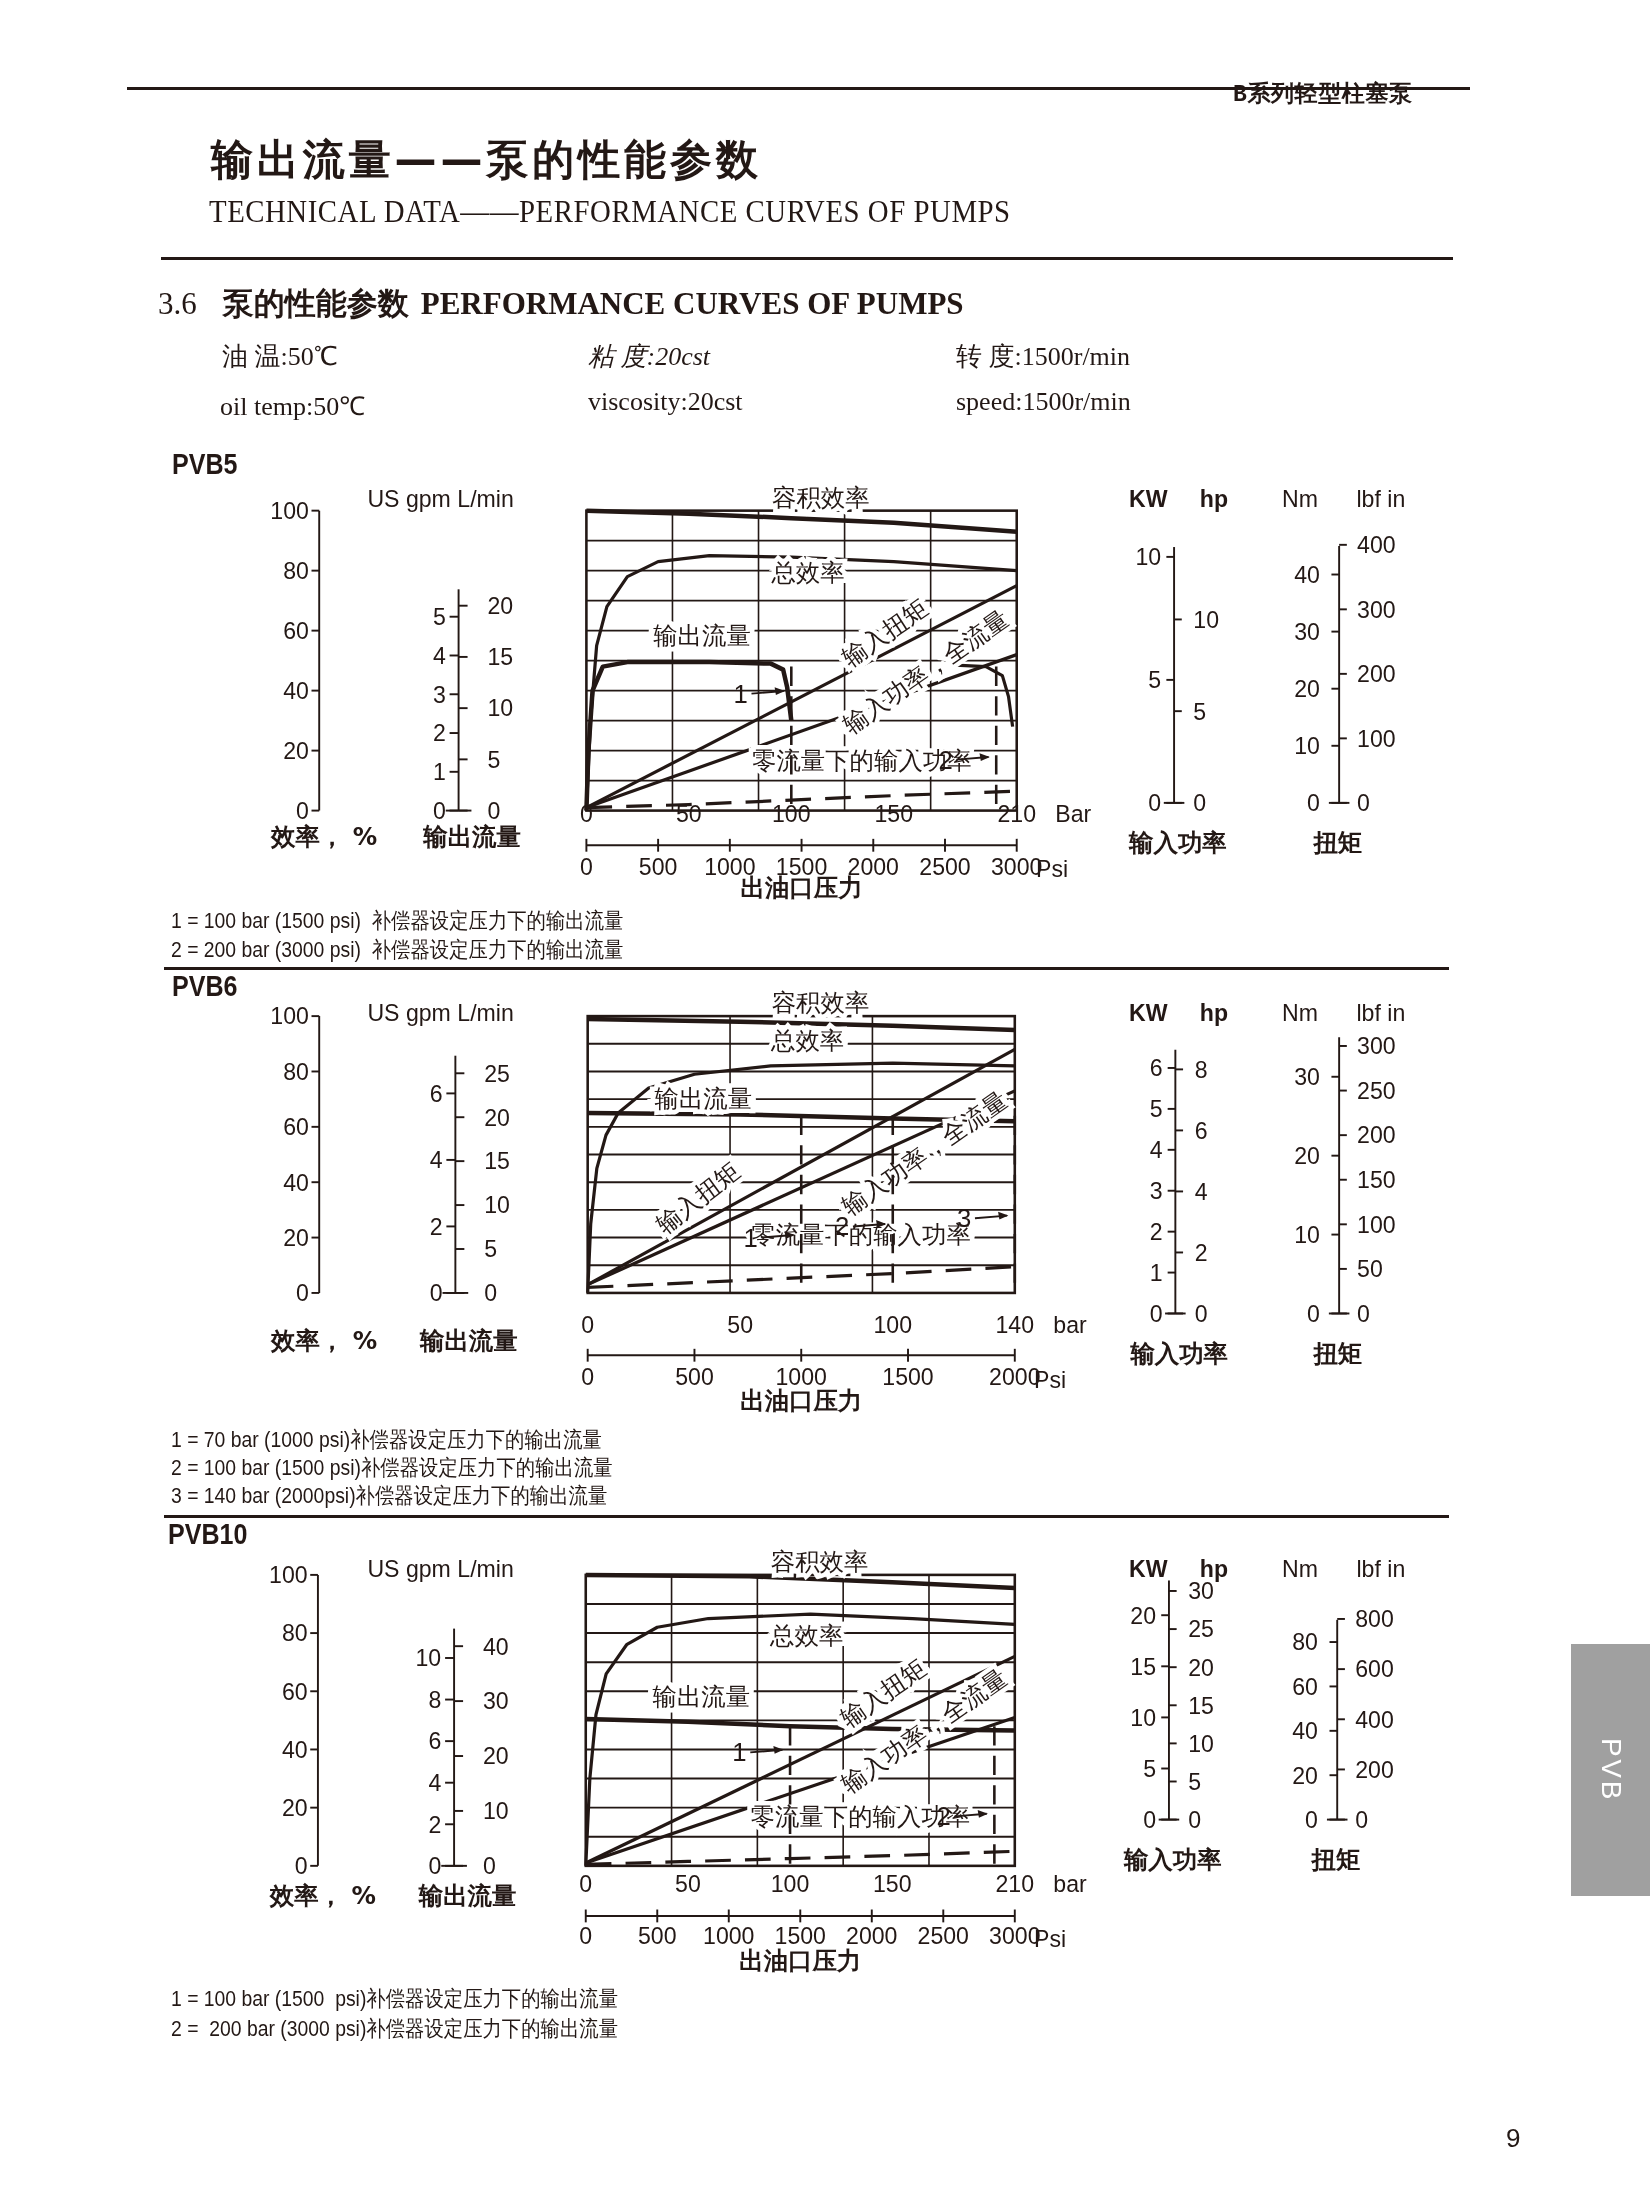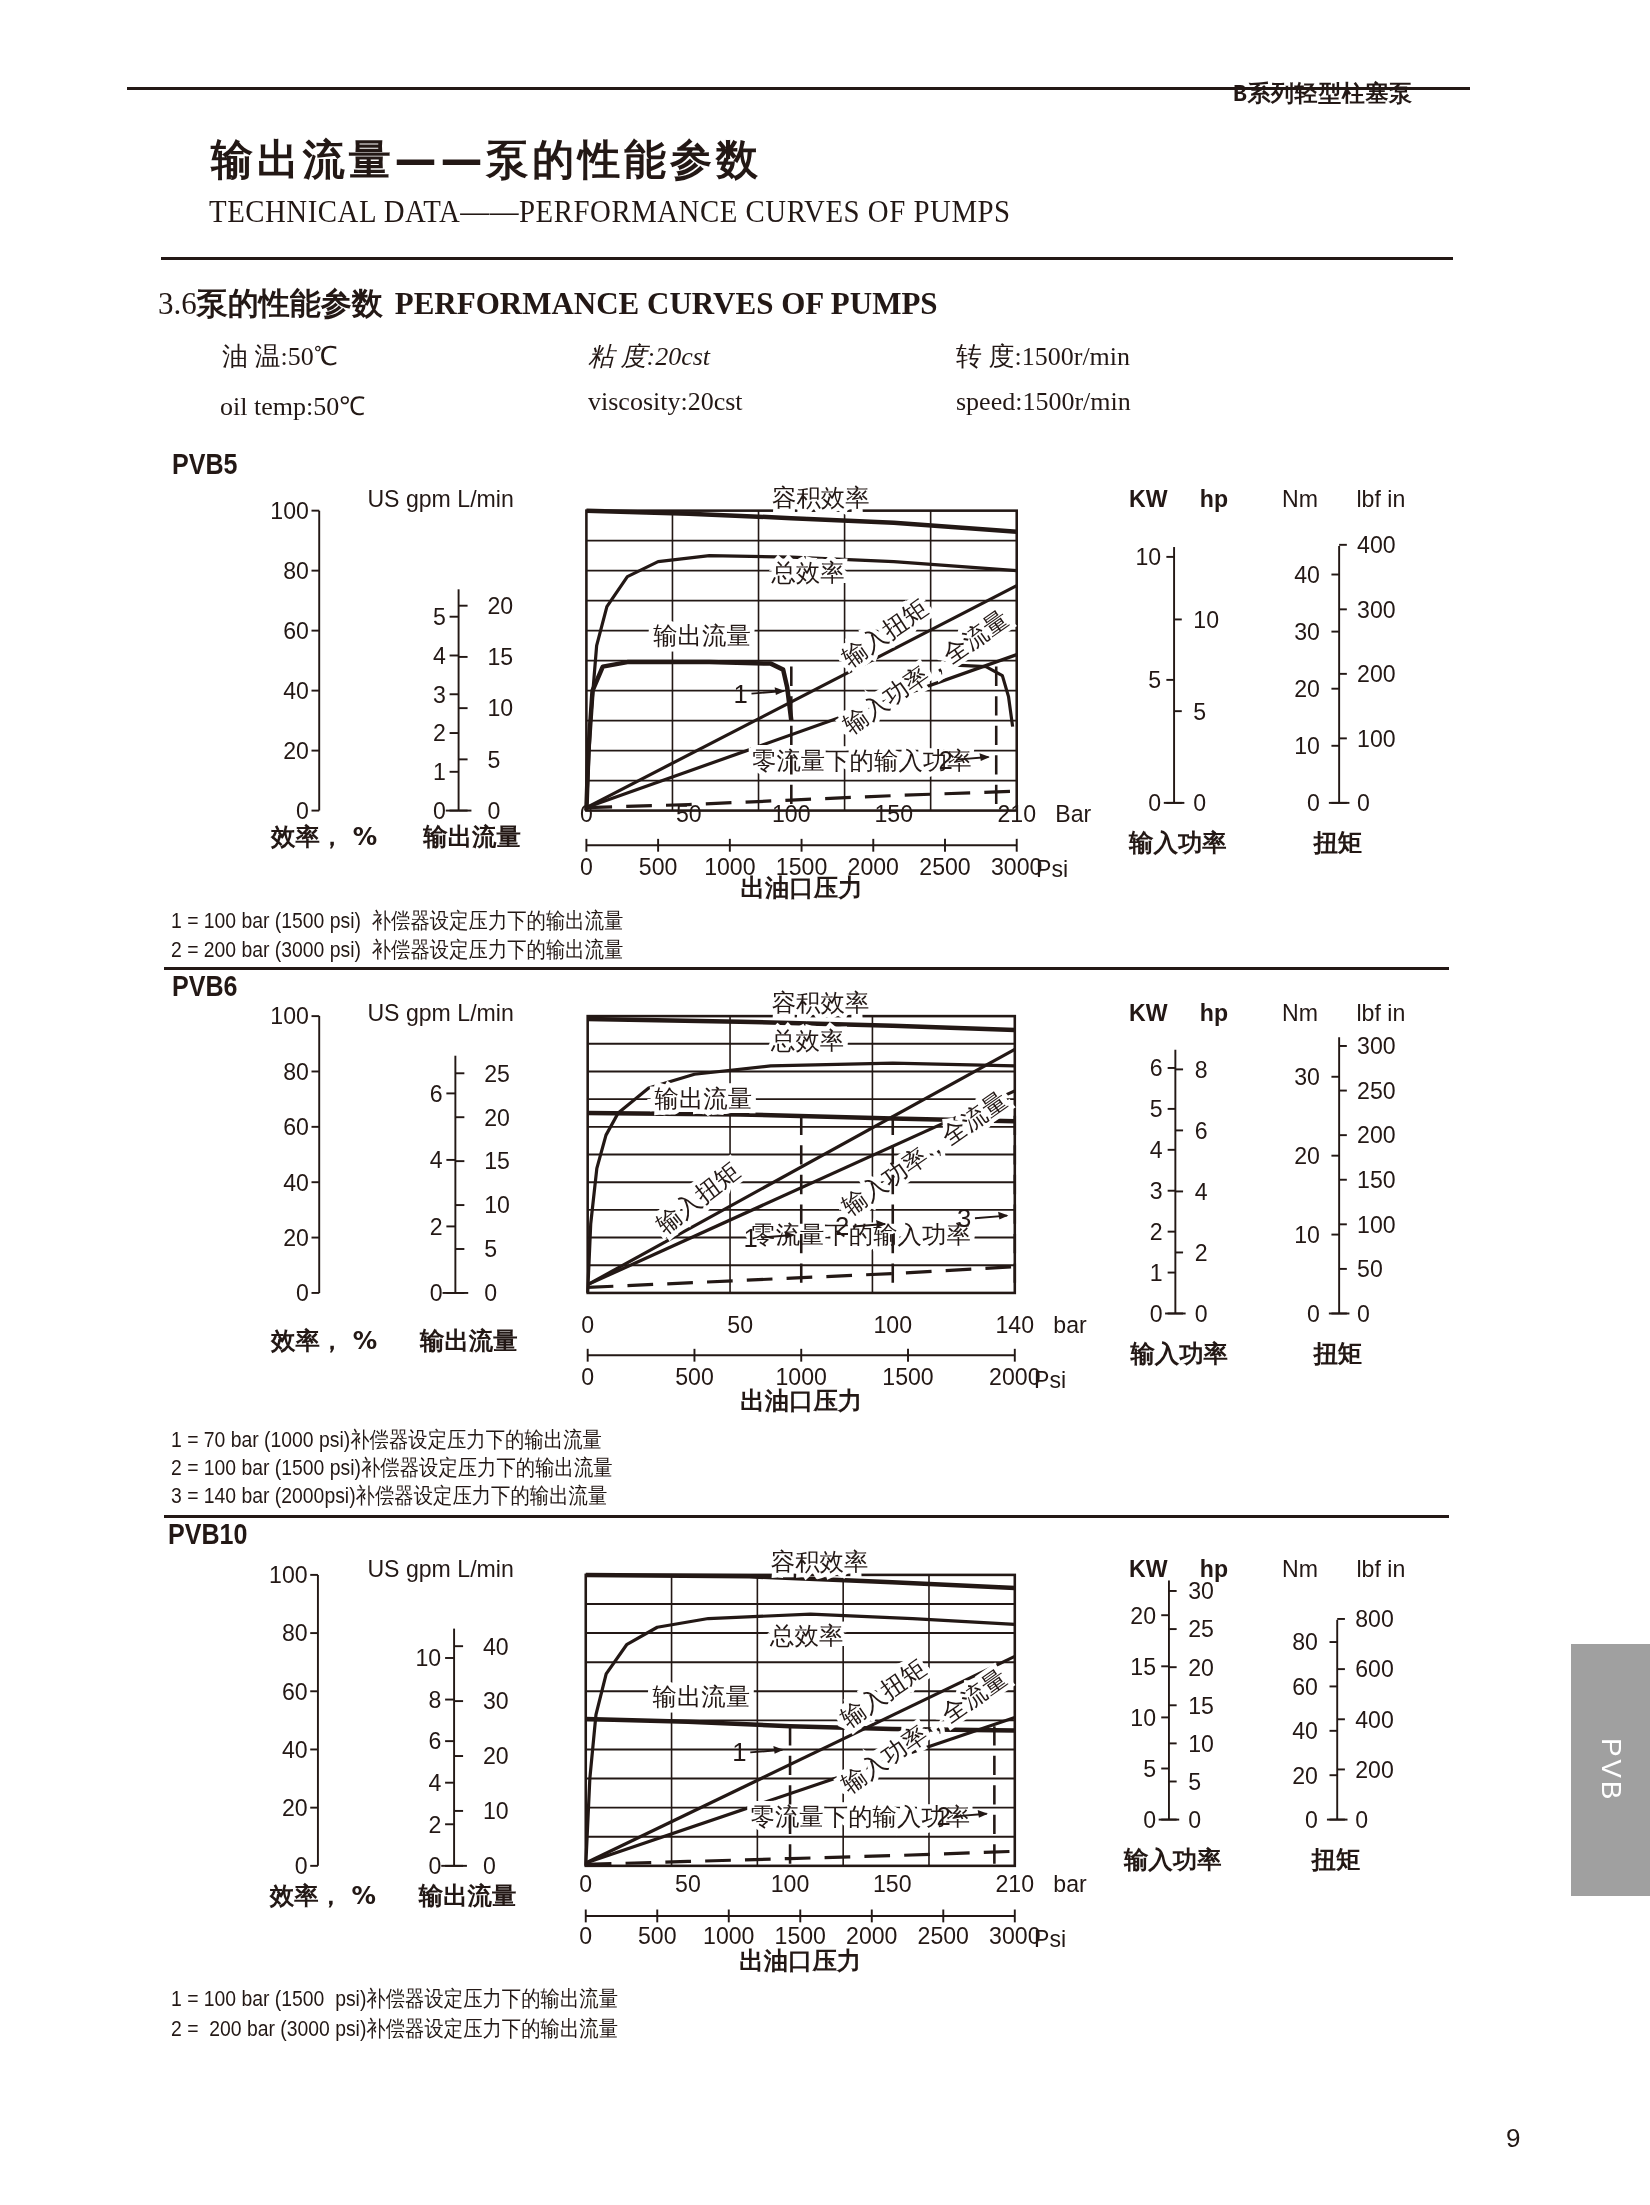--- a/index.html
+++ b/index.html
@@ -4,21 +4,21 @@
 <style>
   html,body{margin:0;padding:0;background:#fff;}
   body{width:1650px;height:2205px;position:relative;overflow:hidden;color:#231815;font-family:"DejaVu Serif","Liberation Serif",serif;}
   .abs{position:absolute;}
   .running-head{left:1233px;top:46px;font-size:23px;font-weight:bold;font-family:Liberation Mono, monospace;letter-spacing:0.6px;margin-top:32px;}
   .rule-top{left:127px;top:87px;width:1343px;height:3.2px;background:#231815;}
   .title-cn{left:211px;top:132px;font-size:42px;font-weight:bold;font-family:"DejaVu Sans",sans-serif;letter-spacing:3.9px;}
   .title-en{left:209px;top:193px;font-size:32px;font-family:"Liberation Serif",serif;letter-spacing:0.6px;transform:scaleX(0.9);transform-origin:left;}
   .rule-2{left:161px;top:257px;width:1292px;height:3.2px;background:#231815;}
   .section-head{left:158px;top:283px;font-size:31px;font-weight:bold;font-family:"Liberation Serif",serif;}
-  .section-head .num{font-weight:normal;}
+  .section-head .num{font-weight:normal;margin-right:26px;}
   .section-head .cn{font-family:"DejaVu Sans",sans-serif;margin-right:12px;}
   .cond{font-size:26px;font-family:"Liberation Serif",serif;}
   .model{font-size:29.5px;font-weight:bold;font-family:"Liberation Sans",sans-serif;transform:scaleX(0.85);transform-origin:left;}
   .note{font-size:22px;font-family:"Liberation Sans",sans-serif;white-space:pre;transform:scaleX(0.88);transform-origin:left;}
   .sep{height:2.6px;background:#231815;}
   .tab{left:1571px;top:1644px;width:79px;height:252px;background:#a0a0a0;}
   .tab span{position:absolute;left:50%;top:50%;transform:translate(-50%,-50%) rotate(90deg);color:#fff;font-size:28px;font-family:"Liberation Sans",sans-serif;letter-spacing:2.6px;}
   .page-num{left:1506px;top:2123px;font-size:26px;font-family:"Liberation Sans",sans-serif;}
   svg.chart{position:absolute;left:0;top:0;overflow:visible;}
   svg text{font-family:"Liberation Sans",sans-serif;fill:#231815;}

